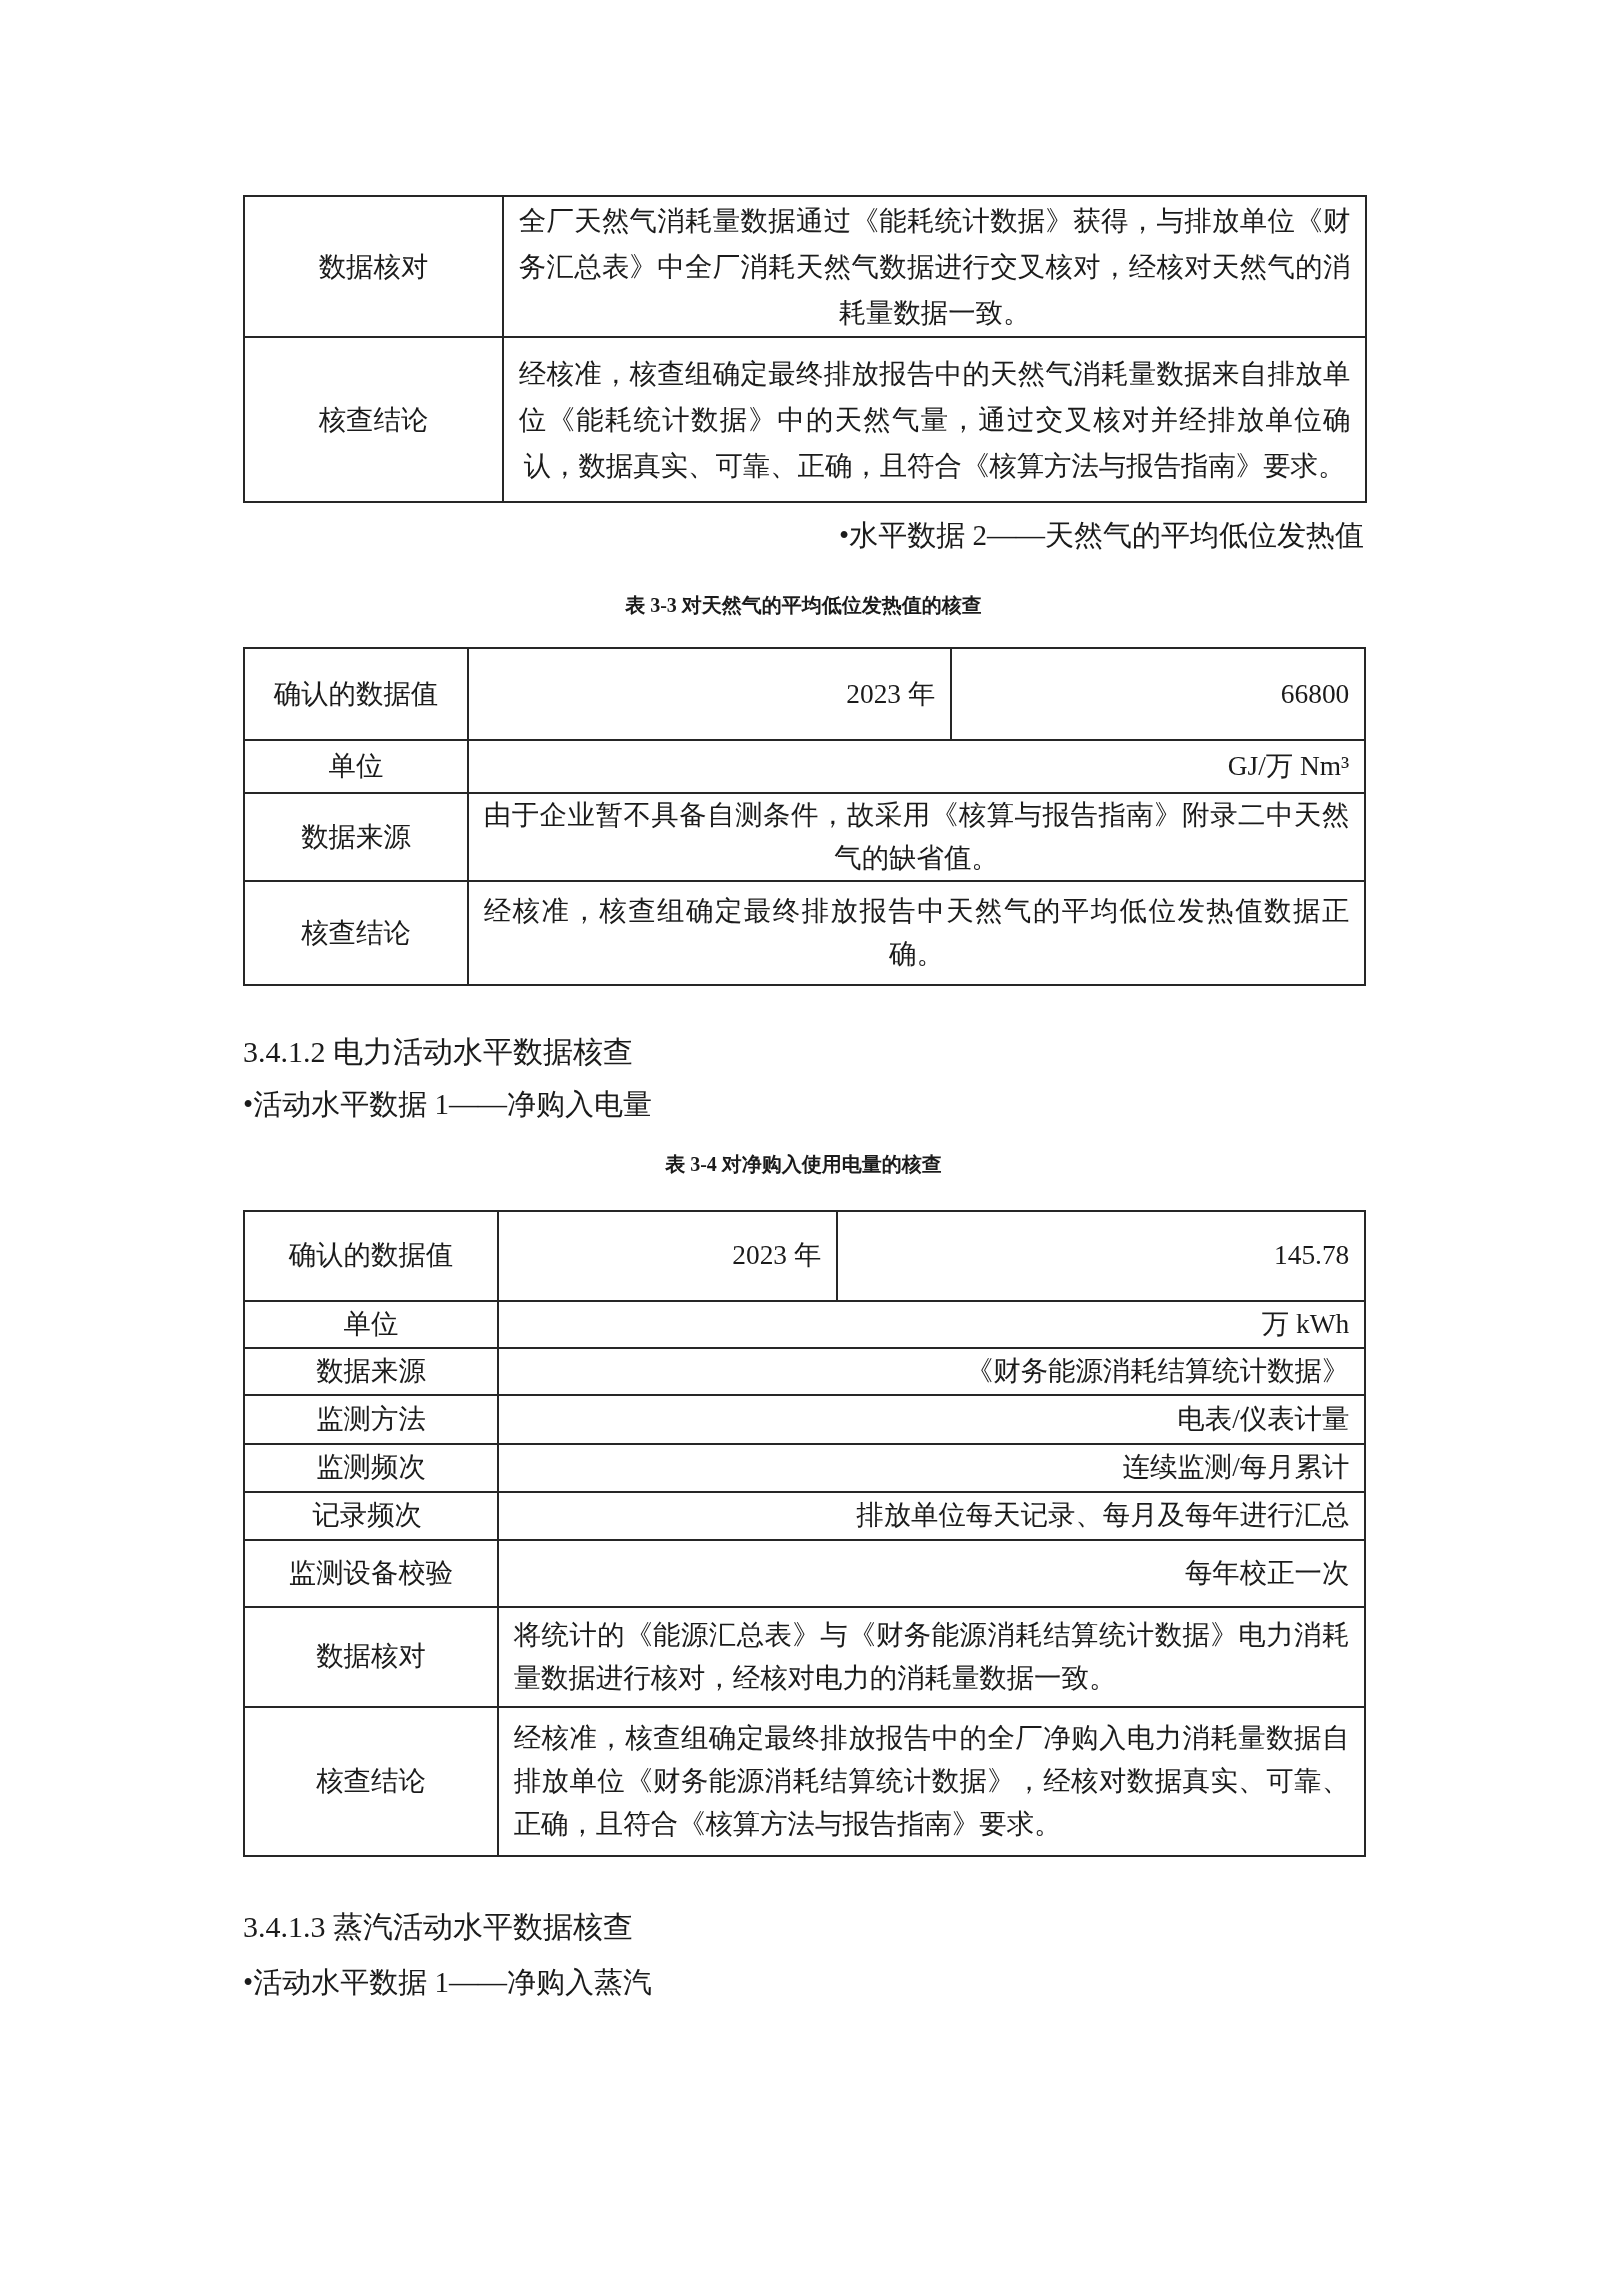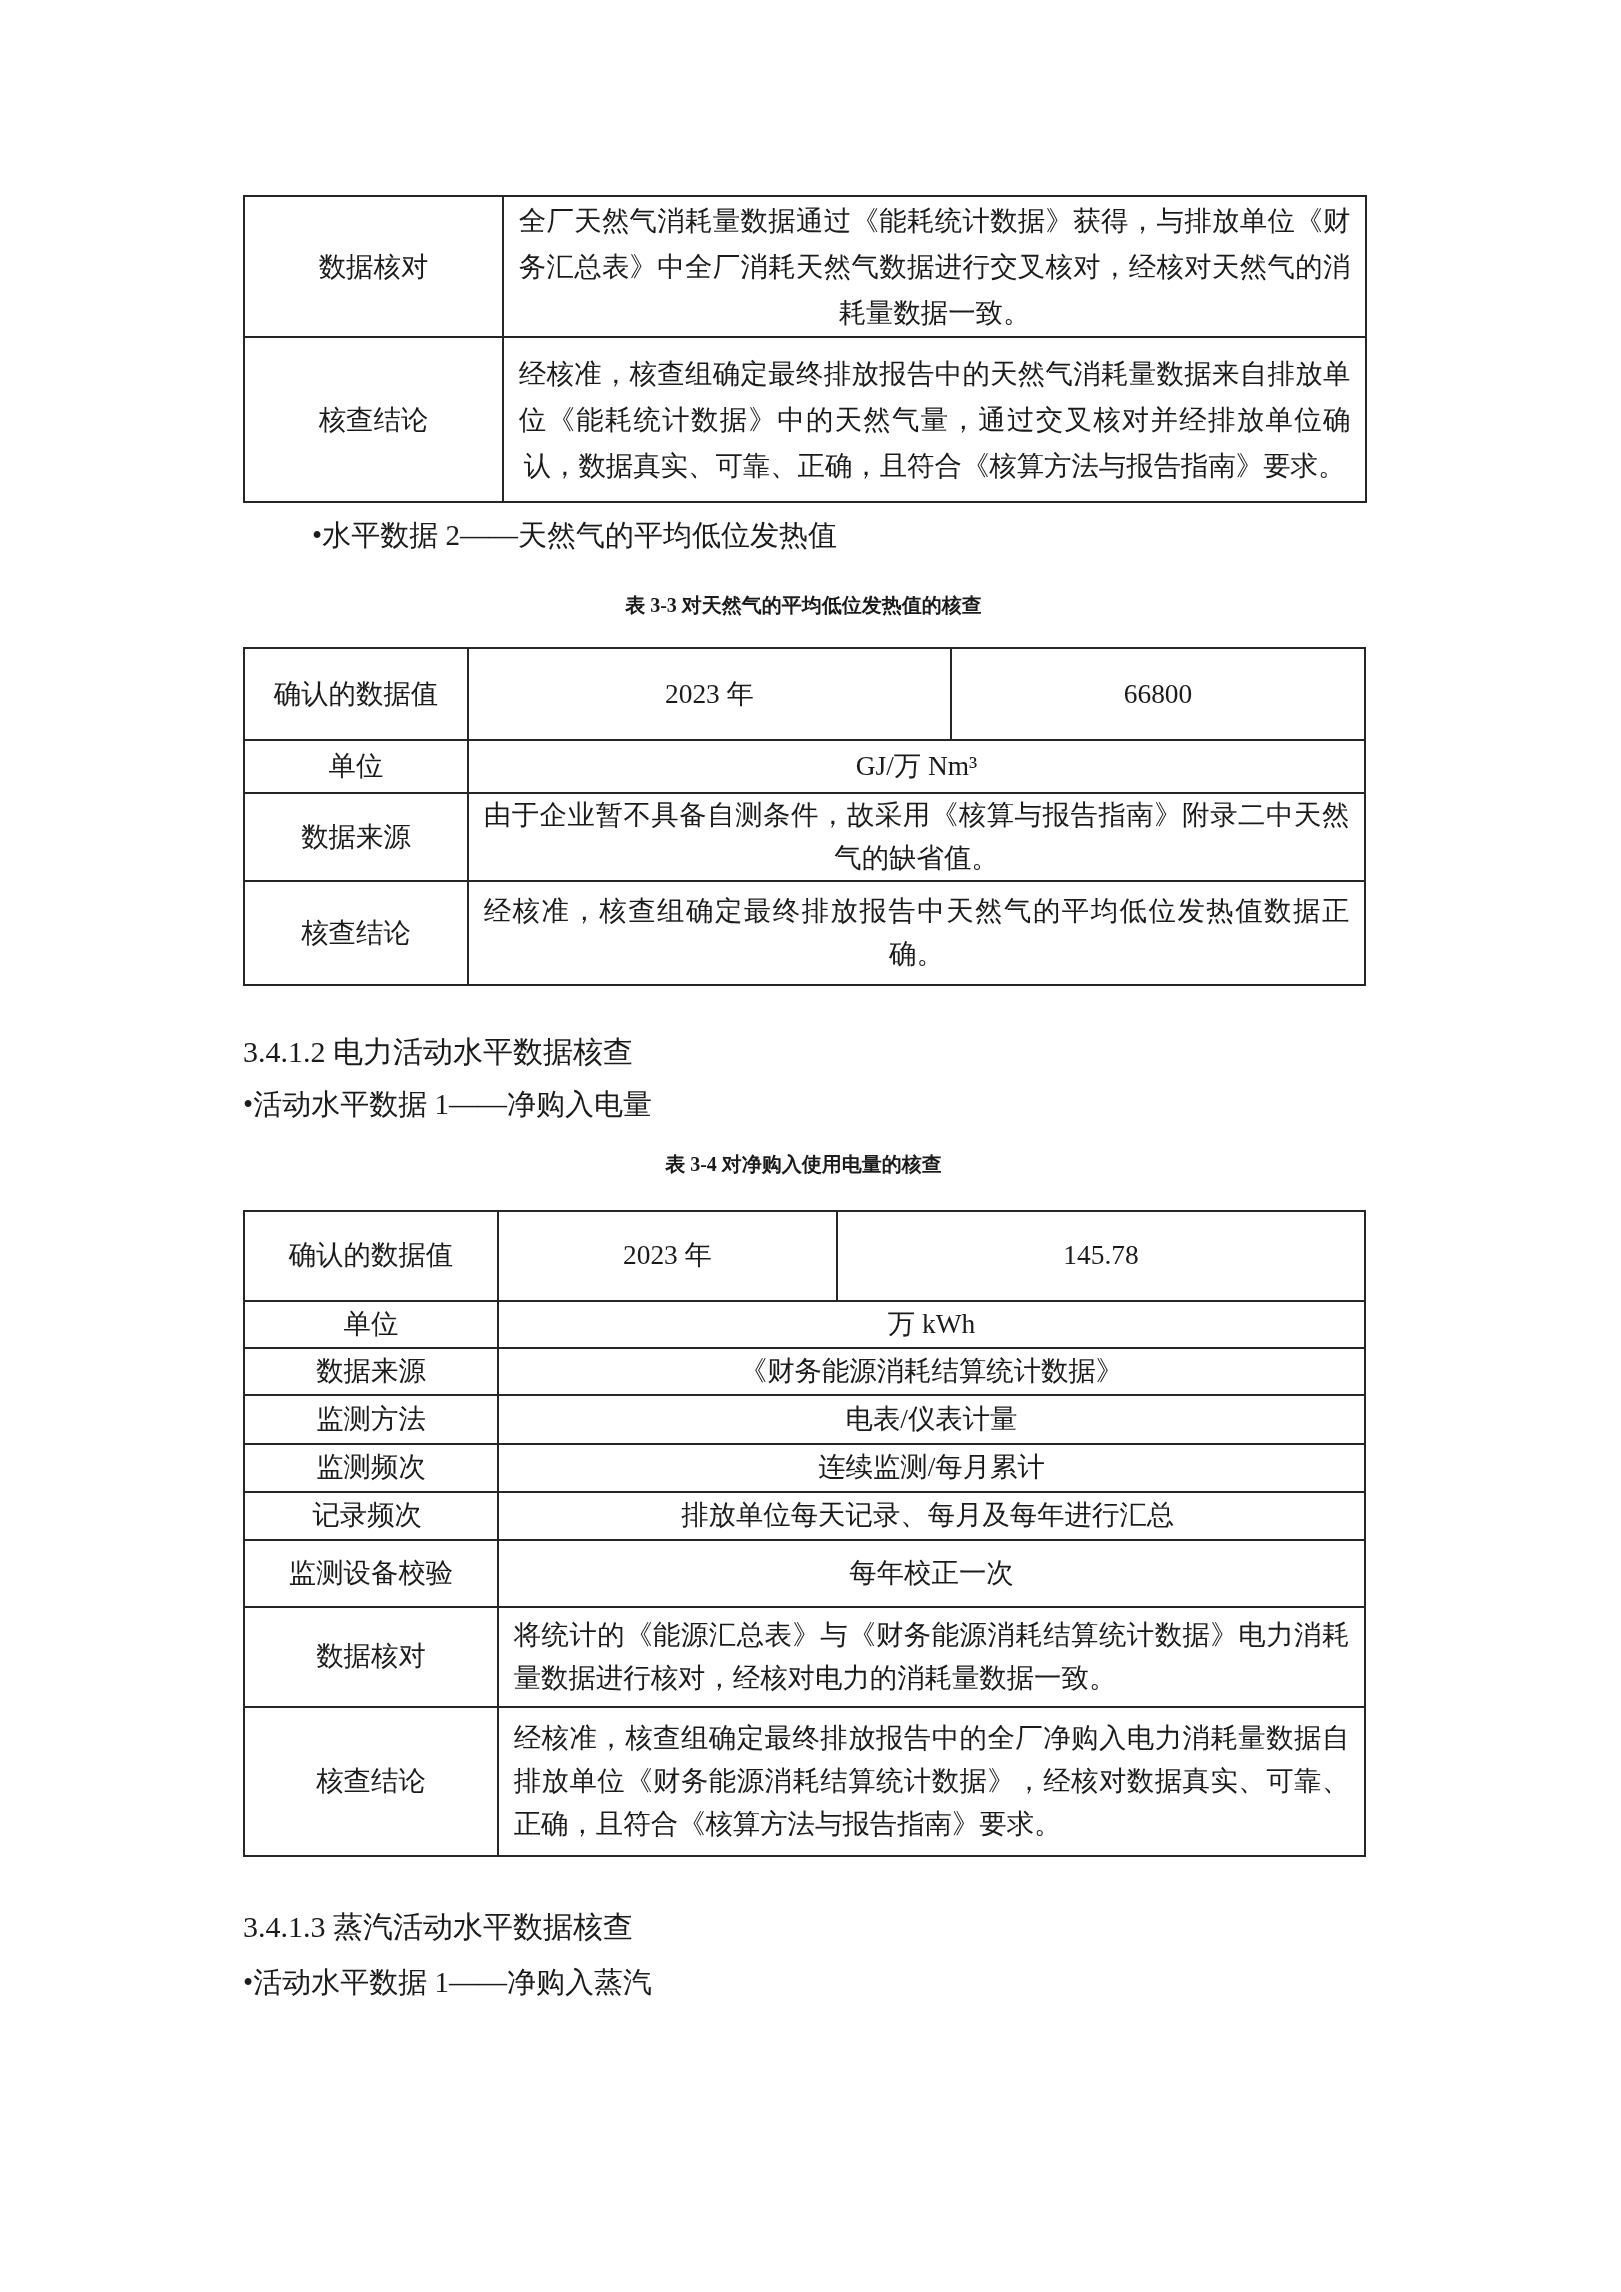--- a/index.html
+++ b/index.html
@@ -23,35 +23,35 @@
     border-left:2px solid #262626;
     border-right:2px solid #262626;
     border-top:2.9px solid #262626;
     border-bottom:2.9px solid #262626;
     vertical-align:middle;
     padding:0 14.7px;
     line-height:45px;
     border-radius:27px;
   }
   td.lbl { text-align:center; }
-  td.ctr { text-align:center; }
+  td.ctr { text-align:right; }
   td.jc  { text-align:justify; text-align-last:center; text-justify:inter-character; }
   td.jl  { text-align:justify; text-align-last:left;   text-justify:inter-character;margin-left:20px; }
 
   
   .tblA { margin-top:195px; }
   .tblA .rA1 td { height:139px; line-height:46px; }
   .tblA .rA2 td { height:163px; line-height:46px; }
 
   .bullet {
     margin:13.7px 0 0 0;
     font-size:29px; line-height:37px;
     font-weight:normal;
   }
-  .bullet.indented { margin-left:69px; }
+  .bullet.indented { margin-left:69px;text-align:right; }
 
   .tbl-title {
     margin:33px 0 0 0;
     font-size:20px; line-height:37px;
     font-weight:bold; text-align:center;
   }
   .section-heading {
     margin:45px 0 0 0;
     font-size:30px; line-height:41px;
     font-weight:normal; text-align:left;

